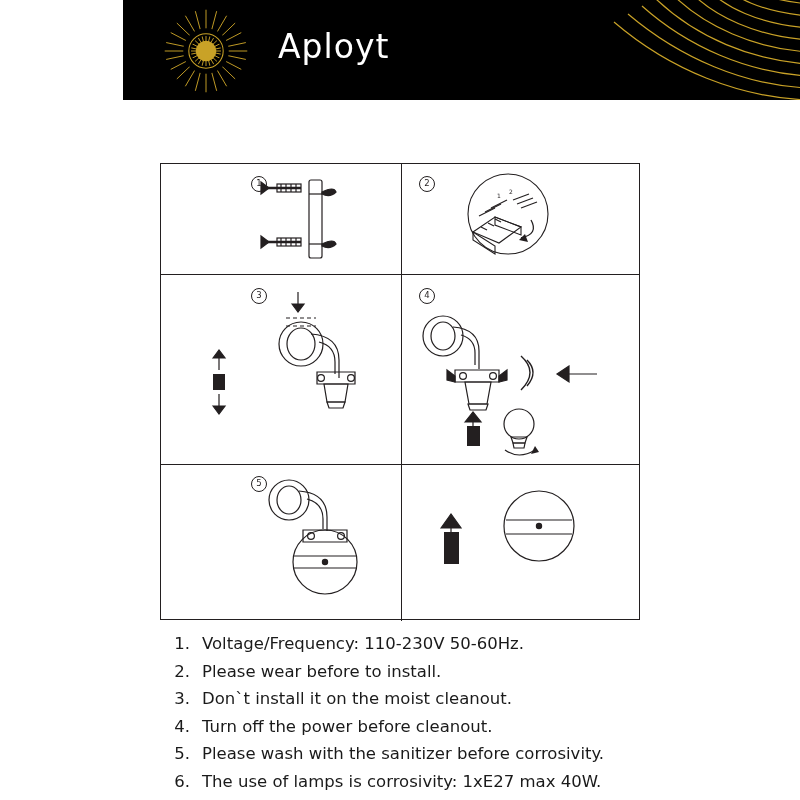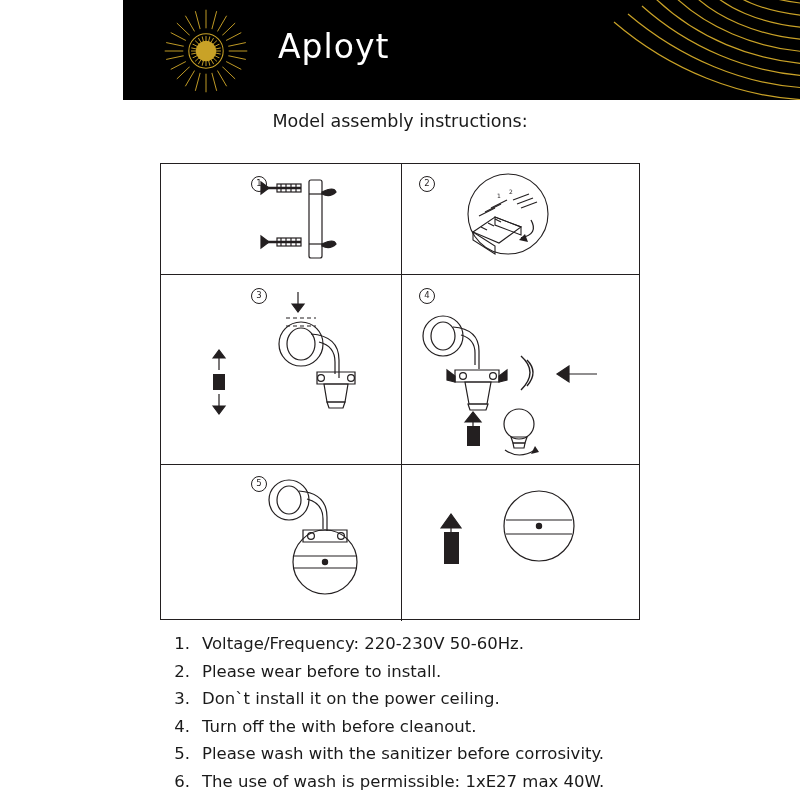--- a/index.html
+++ b/index.html
@@ -202,21 +202,20 @@
           <path d="M230 74 C 192 71 156 60 146 34"></path>
           <path d="M230 62 C 196 59 164 50 160 27"></path>
           <path d="M230 50 C 200 48 172 41 174 20"></path>
           <path d="M230 38 C 204 36 180 31 188 13"></path>
         </g>
       </svg>
     </div>
   </div>
 
   <div class="title-block">
-    <div class="title-line">Model assembly instructions:</div>
   </div>
 
   <div class="grid">
 
     <div class="hline" style="top:110px;"></div>
     <div class="hline" style="top:300px;"></div>
     <div class="vline" style="left:240px; height:110px;"></div>
     <div class="vline" style="left:240px; top:110px; height:347px;"></div>
 
     <div class="cell" style="left:0;top:0;width:240px;height:110px;">
@@ -373,37 +372,37 @@
           <rect x="43" y="68" width="15" height="32" fill="#231f20" stroke="none"></rect>
         </g>
       </svg>
     </div>
 
   </div>
 
   <div class="notes">
     <div class="note">
       <span class="num">1.</span>
-      <span class="txt">Voltage/Frequency: 220-230V 50-60Hz.</span>
+      <span class="txt">Voltage/Frequency: 110-230V 50-60Hz.</span>
     </div>
     <div class="note">
       <span class="num">2.</span>
       <span class="txt">Please wear before to install.</span>
     </div>
     <div class="note">
       <span class="num">3.</span>
-      <span class="txt">Don`t install it on the power ceiling.</span>
+      <span class="txt">Don`t install it on the moist cleanout.</span>
     </div>
     <div class="note">
       <span class="num">4.</span>
-      <span class="txt">Turn off the with before cleanout.</span>
+      <span class="txt">Turn off the power before cleanout.</span>
     </div>
     <div class="note">
       <span class="num">5.</span>
       <span class="txt">Please wash with the sanitizer before corrosivity.</span>
     </div>
     <div class="note">
       <span class="num">6.</span>
-      <span class="txt">The use of wash is permissible: 1xE27 max 40W.</span>
+      <span class="txt">The use of lamps is corrosivity: 1xE27 max 40W.</span>
     </div>
   </div>
 
 </div>
 
 </body></html>

